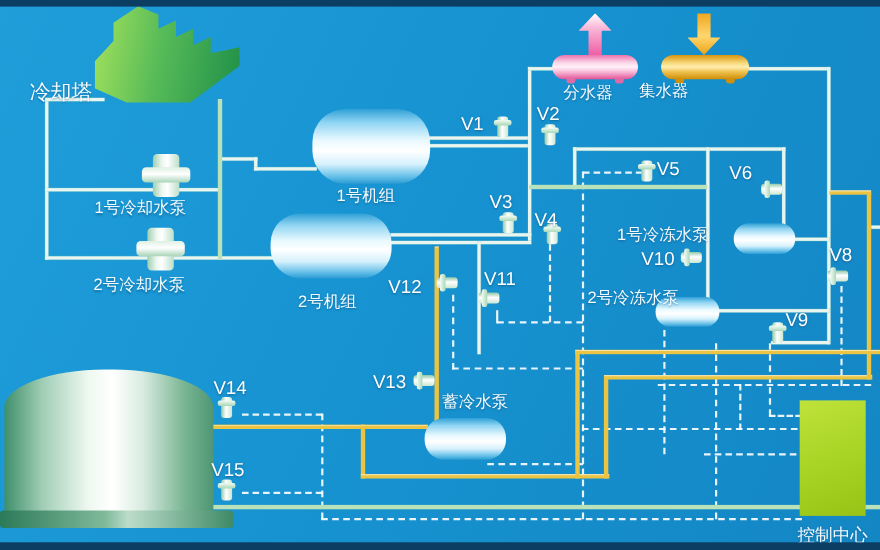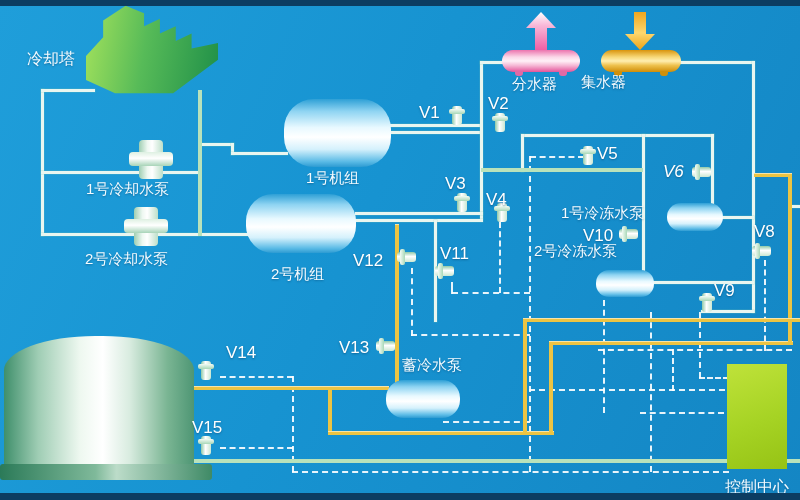--- a/index.html
+++ b/index.html
@@ -119,21 +119,21 @@
       <div class="pd h" style="left: 411px; top: 334px; width: 119px; height: 0px;"></div>
       <div class="pd h" style="left: 443px; top: 421px; width: 87px; height: 0px;"></div>
       <div class="pd h" style="left: 220px; top: 376px; width: 73px; height: 0px;"></div>
       <div class="pd h" style="left: 220px; top: 447px; width: 73px; height: 0px;"></div>
       <div class="pd v" style="left: 292px; top: 376px; width: 0px; height: 96px;"></div>
       <div class="pd h" style="left: 292px; top: 471px; width: 437px; height: 0px;"></div>
       <div class="pd v" style="left: 499px; top: 222px; width: 0px; height: 71px;"></div>
     </div>
 
   <div class="tower"></div>
-  <div class="lbl" style="left:27px;top:49px;font-size:16px">冷却塔</div>
+  <div class="lbl" style="left:27px;top:71px;font-size:19px">冷却塔</div>
 
   <div class="pumpv" style="left:139px;top:140px;width:24px;height:39px"></div>
   <div class="pumpbar" style="left:129px;top:152px;width:44px;height:14px"></div>
   <div class="lbl" style="left:86px;top:180px">1号冷却水泵</div>
 
   <div class="pumpv" style="left:134px;top:207px;width:24px;height:39px"></div>
   <div class="pumpbar" style="left:124px;top:219px;width:44px;height:14px"></div>
   <div class="lbl" style="left:85px;top:250px">2号冷却水泵</div>
 
   <div class="cyl" style="left:284px;top:99px;width:107px;height:68px;border-radius:30px"></div>
@@ -147,21 +147,21 @@
   <div class="lbl" style="left:512px;top:75px">分水器</div>
 
   <div class="arrow down" style="left:625px;top:12px;width:30px;height:38px"></div>
   <div class="vessel-gold" style="left:601px;top:50px;width:80px;height:22px"></div>
   <div class="lbl" style="left:581px;top:73px">集水器</div>
 
   <div class="cyl" style="left:667px;top:203px;width:56px;height:28px;border-radius:14px"></div>
   <div class="lbl" style="left:561px;top:204px">1号冷冻水泵</div>
 
   <div class="cyl" style="left:596px;top:270px;width:58px;height:27px;border-radius:13px"></div>
-  <div class="lbl" style="left:534px;top:242px">2号冷冻水泵</div>
+  <div class="lbl" style="left:534px;top:261px">2号冷冻水泵</div>
 
   <div class="cyl" style="left:386px;top:380px;width:74px;height:38px;border-radius:18px"></div>
   <div class="lbl" style="left:402px;top:356px">蓄冷水泵</div>
 
   <div class="tank"></div>
   <div class="tank-base"></div>
 
   <div class="control"></div>
   <div class="lbl" style="left:725px;top:477px;font-size:16px">控制中心</div>
 
@@ -182,21 +182,21 @@
         <i></i>
       </div>
       <div class="vlbl" style="left: 486px; top: 190px;">V4</div>
       <div class="valve v" style="left: 583px; top: 146px;">
         <i></i>
       </div>
       <div class="vlbl" style="left: 597px; top: 144px;">V5</div>
       <div class="valve h" style="left: 692px; top: 167px;">
         <i></i>
       </div>
-      <div class="vlbl" style="left: 663px; top: 162px; font-style: italic;">V6</div>
+      <div class="vlbl" style="left: 663px; top: 148px;">V6</div>
       <div class="valve h" style="left: 752px; top: 246px;">
         <i></i>
       </div>
       <div class="vlbl" style="left: 754px; top: 222px;">V8</div>
       <div class="valve v" style="left: 702px; top: 293px;">
         <i></i>
       </div>
       <div class="vlbl" style="left: 714px; top: 281px;">V9</div>
       <div class="valve h" style="left: 619px; top: 229px;">
         <i></i>
@@ -210,21 +210,21 @@
         <i></i>
       </div>
       <div class="vlbl" style="left: 353px; top: 251px;">V12</div>
       <div class="valve h" style="left: 376px; top: 341px;">
         <i></i>
       </div>
       <div class="vlbl" style="left: 339px; top: 338px;">V13</div>
       <div class="valve v" style="left: 201px; top: 361px;">
         <i></i>
       </div>
-      <div class="vlbl" style="left: 194px; top: 343px; margin-left: 32px;">V14</div>
+      <div class="vlbl" style="left: 194px; top: 343px;">V14</div>
       <div class="valve v" style="left: 201px; top: 436px;">
         <i></i>
       </div>
       <div class="vlbl" style="left: 192px; top: 418px;">V15</div>
     </div>
 
   <div class="strip top"></div>
   <div class="strip bot"></div>
 </div>
 

